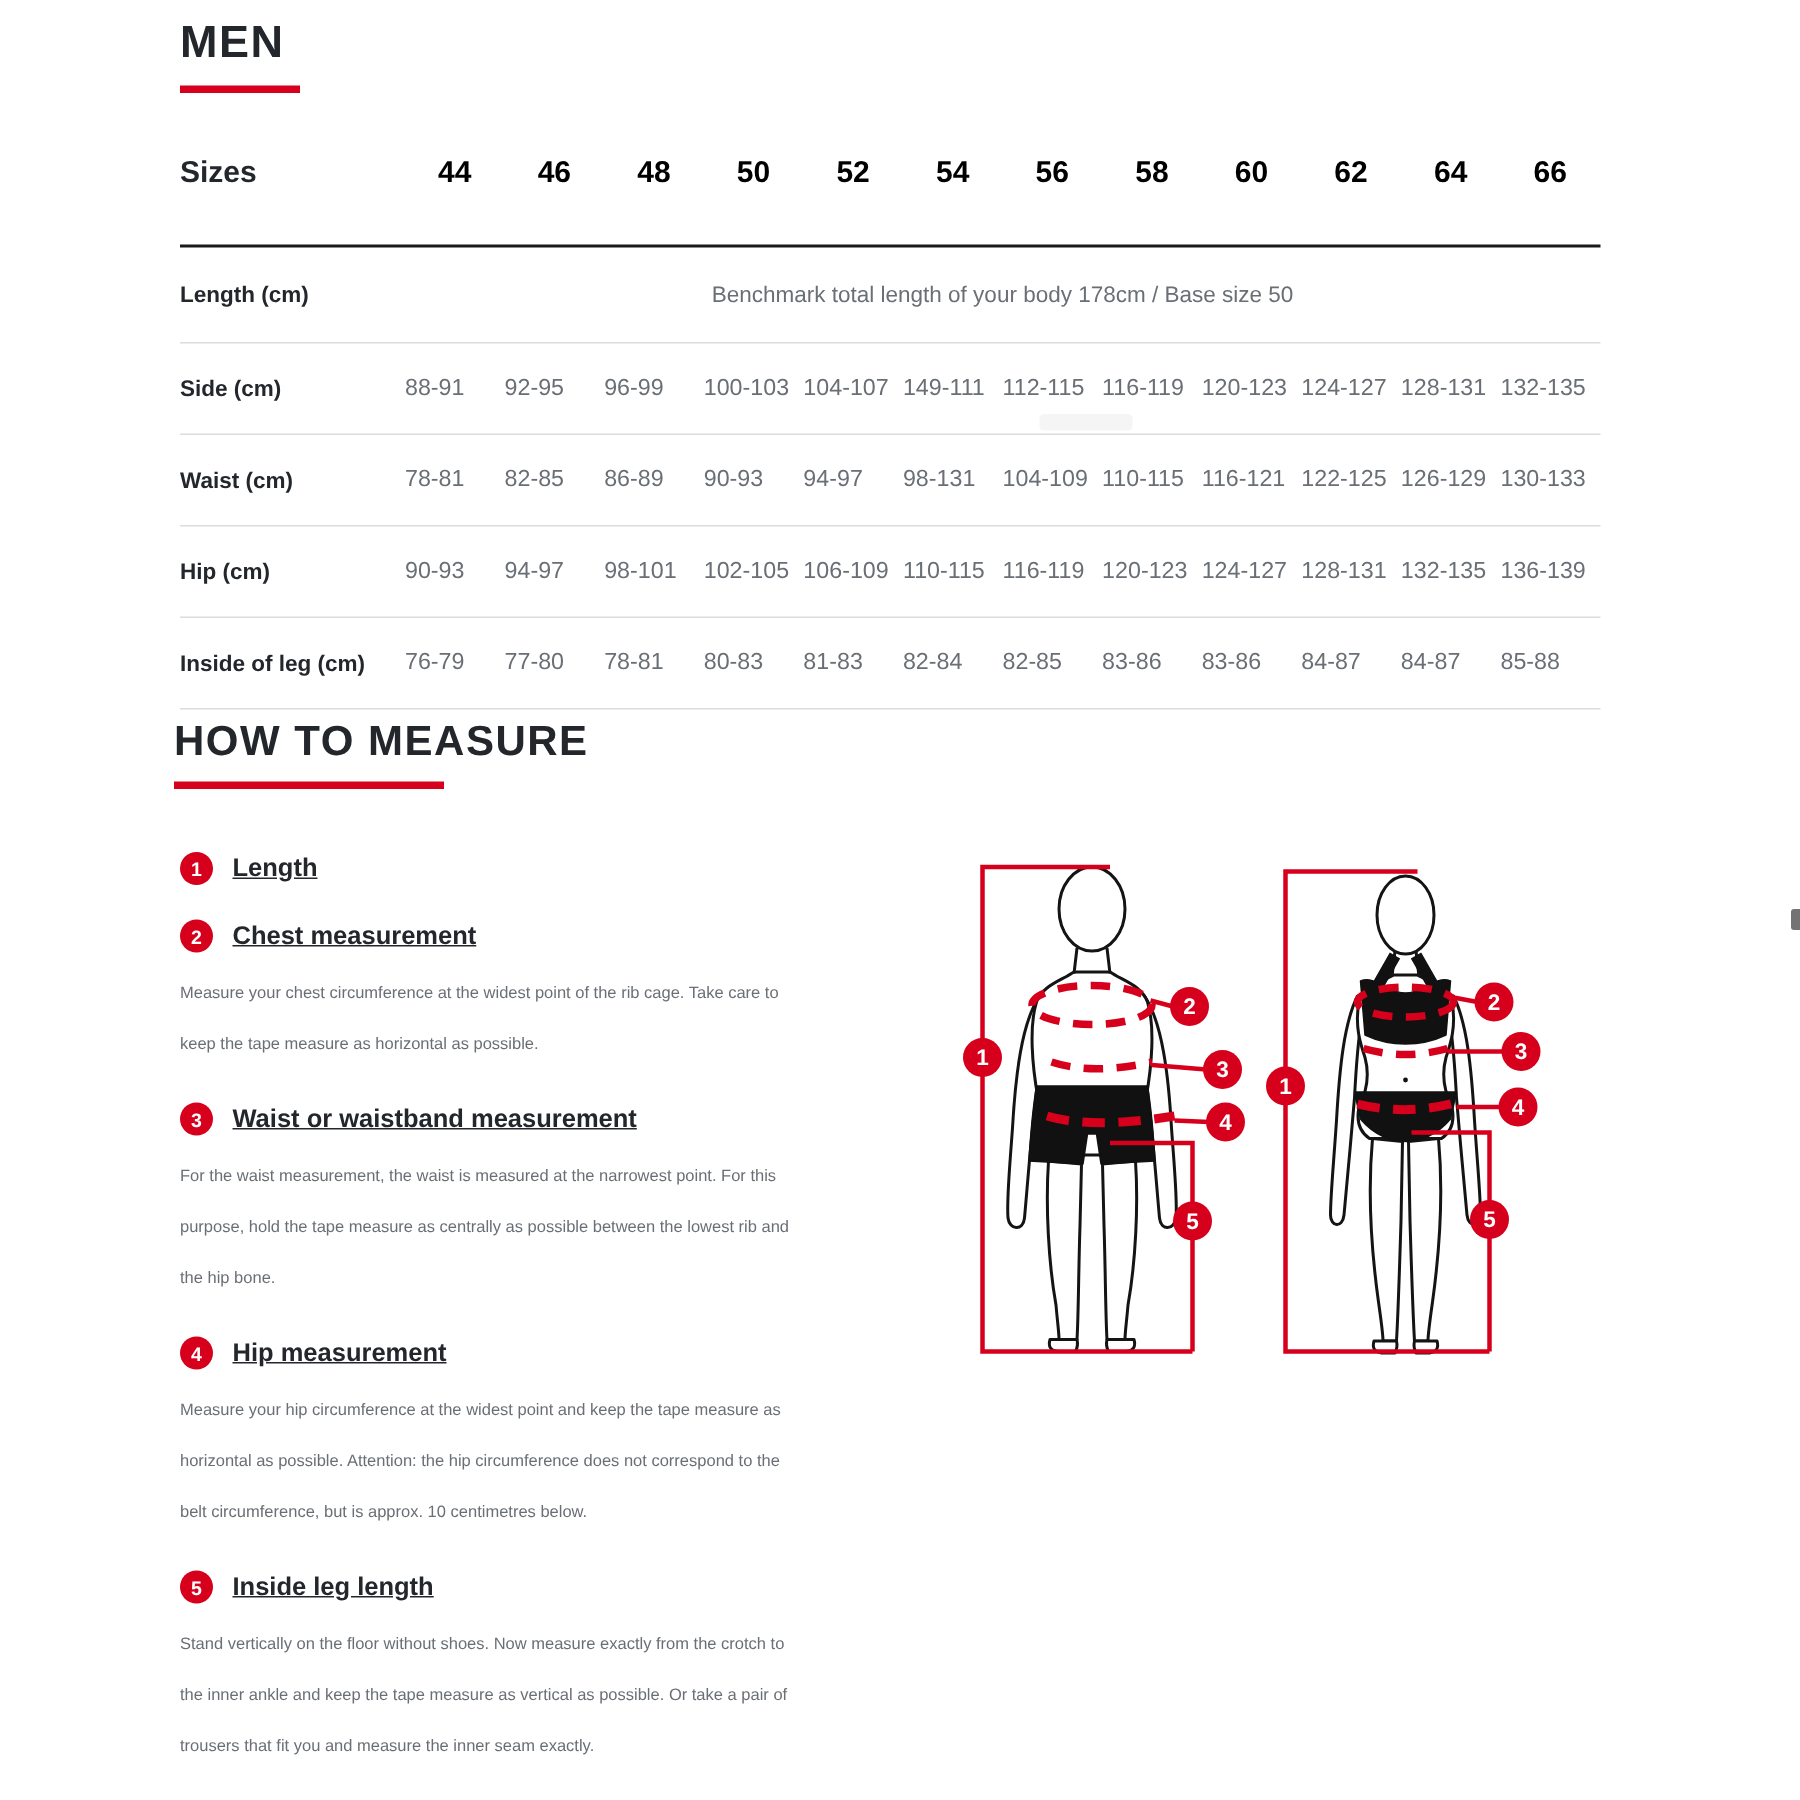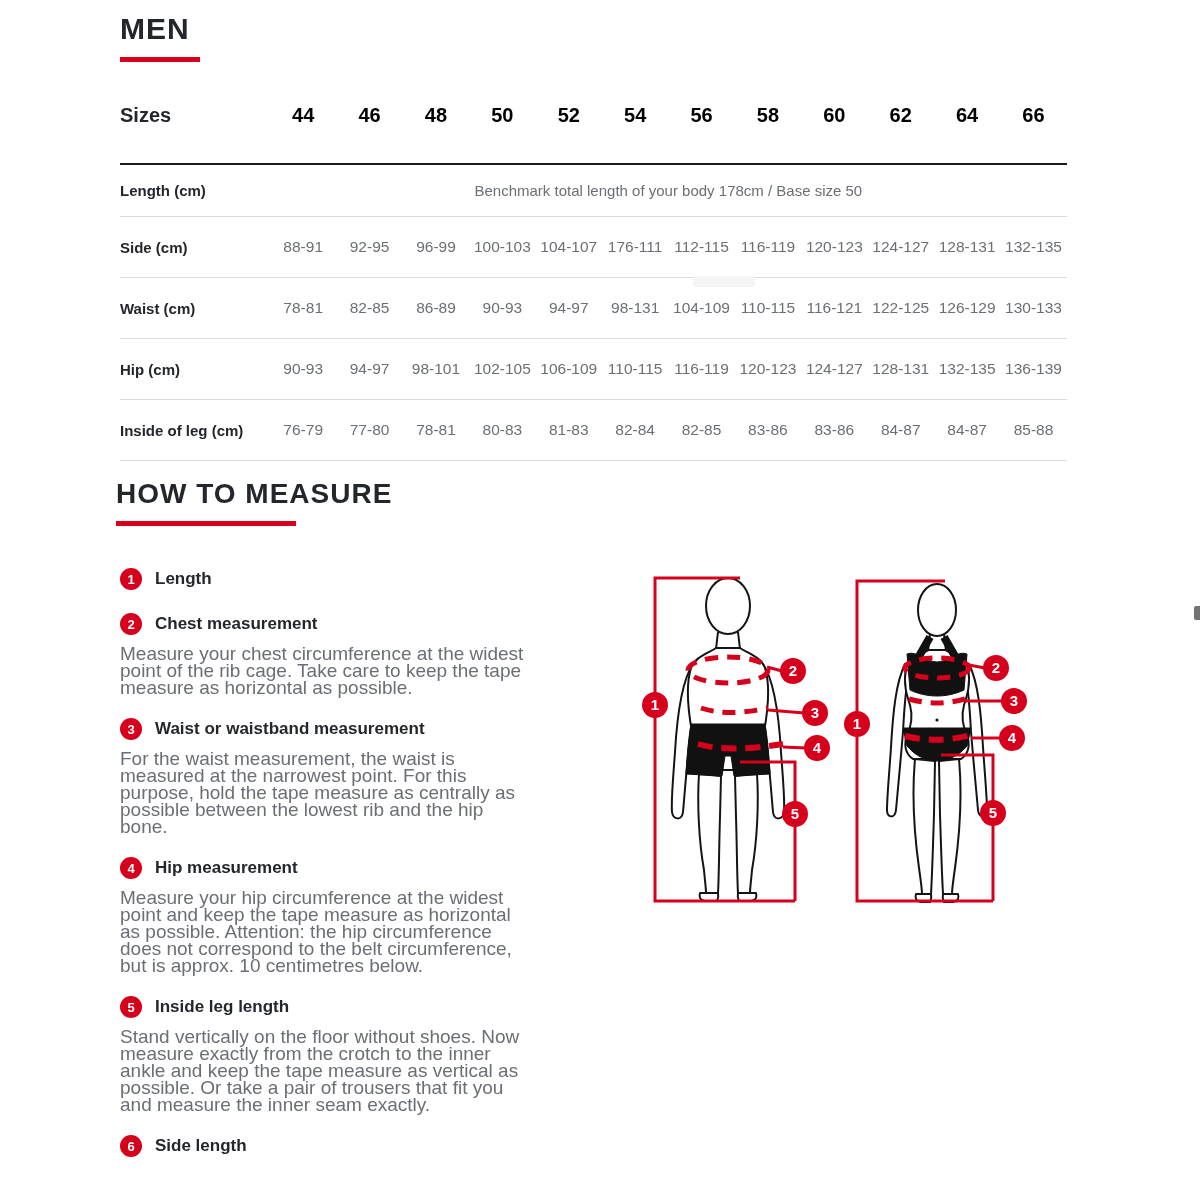--- a/index.html
+++ b/index.html
@@ -16,37 +16,37 @@
   .red-bar { height:5px; background:#d6001c; margin-top:11px; }
   .bar-men { width:80px; }
   .bar-htm { width:180px; }
 
   
   .size-table { position:absolute; left:120px; top:78px; width:947px; color:#6a6f75; }
   .t-row { display:grid; grid-template-columns:150px repeat(12, 66.4px); align-items:center; }
   .row-sizes { height:87px; border-bottom:2px solid #1a1a1a; padding-bottom:10px; }
   .row-sizes .t-label { font-size:20px; font-weight:700; color:#23272c; }
   .size-head { font-size:20px; font-weight:700; color:#000000; text-align:center; }
-  .row-length { height:52px; border-bottom:1px solid #dcdcdc; }
+  .row-length { height:64px; border-bottom:1px solid #dcdcdc; }
   .row-data { height:61px; border-bottom:1px solid #dcdcdc; }
   .t-label { font-size:15px; font-weight:700; color:#23272c; }
-  .t-val { font-size:15.5px; text-align:center; color:#6a6f75; white-space:nowrap; }
+  .t-val { font-size:15.5px; text-align:left; color:#6a6f75; white-space:nowrap; }
   .t-span { grid-column:2 / -1; text-align:center; font-size:15px; color:#6a6f75; }
   .tooltip-remnant { position:absolute; left:693px; top:276px; width:62px; height:11px;
                      background:#f5f5f5; border-radius:3px; }
 
   
   .htm-list { position:absolute; left:120px; top:556px; width:410px; padding-top:11px; }
   .htm-item { margin-bottom:21px; }
   .item-head { display:flex; align-items:center; gap:13px; height:24px; margin-bottom:9px; }
   .badge { width:22px; height:22px; border-radius:50%; background:#d6001c; color:#fff;
            font-size:13px; font-weight:700; display:flex; align-items:center;
            justify-content:center; flex:0 0 22px; }
-  .item-title { font-size:17px; font-weight:700; color:#23272c; }
-  .item-body { font-size:19px; line-height:17px; color:#6a6f75; }
+  .item-title { font-size:17px; font-weight:700; color:#23272c;text-decoration:underline; }
+  .item-body { font-size:11px; line-height:34px; color:#6a6f75; }
 
   
   .diagram { position:absolute; left:615px; top:552px; }
   .ink { stroke:#141414; stroke-width:2; fill:#ffffff; stroke-linejoin:round; }
   .ink-fill { fill:#111111; stroke:#111111; stroke-width:1; stroke-linejoin:round; }
   .red-line { stroke:#d6001c; stroke-width:3; fill:none; }
   .red-dash { stroke:#d6001c; stroke-width:5; fill:none; stroke-dasharray:13 9; }
   .red-dash-thick { stroke:#d6001c; stroke-width:6; fill:none; stroke-dasharray:15 9; }
   .badge-c { fill:#d6001c; }
   .badge-t { fill:#ffffff; font-size:15px; font-weight:700; text-anchor:middle;
@@ -87,21 +87,21 @@
       <div class="t-span">Benchmark total length of your body 178cm / Base size 50</div>
     </div>
 
     <div class="t-row row-data">
       <div class="t-label">Side (cm)</div>
       <div class="t-val">88-91</div>
       <div class="t-val">92-95</div>
       <div class="t-val">96-99</div>
       <div class="t-val">100-103</div>
       <div class="t-val">104-107</div>
-      <div class="t-val">176-111</div>
+      <div class="t-val">149-111</div>
       <div class="t-val">112-115</div>
       <div class="t-val">116-119</div>
       <div class="t-val">120-123</div>
       <div class="t-val">124-127</div>
       <div class="t-val">128-131</div>
       <div class="t-val">132-135</div>
     </div>
 
     <div class="t-row row-data">
       <div class="t-label">Waist (cm)</div>

